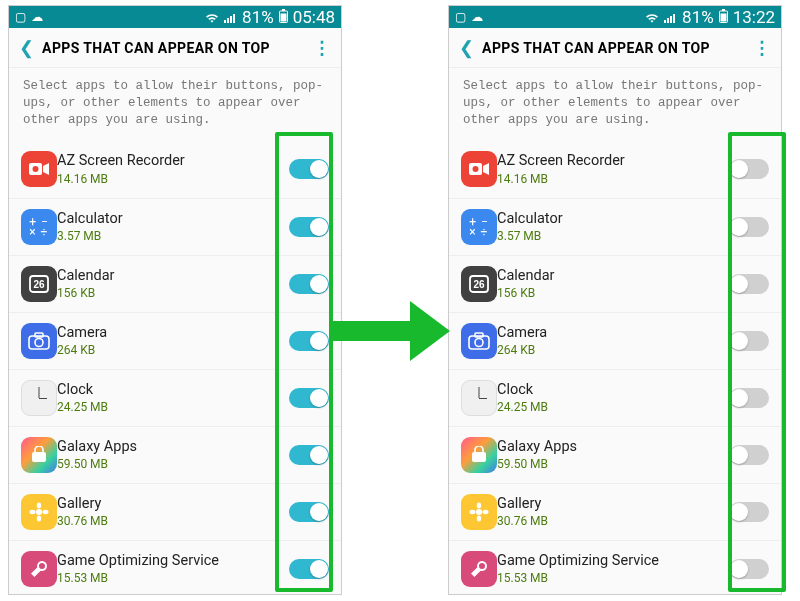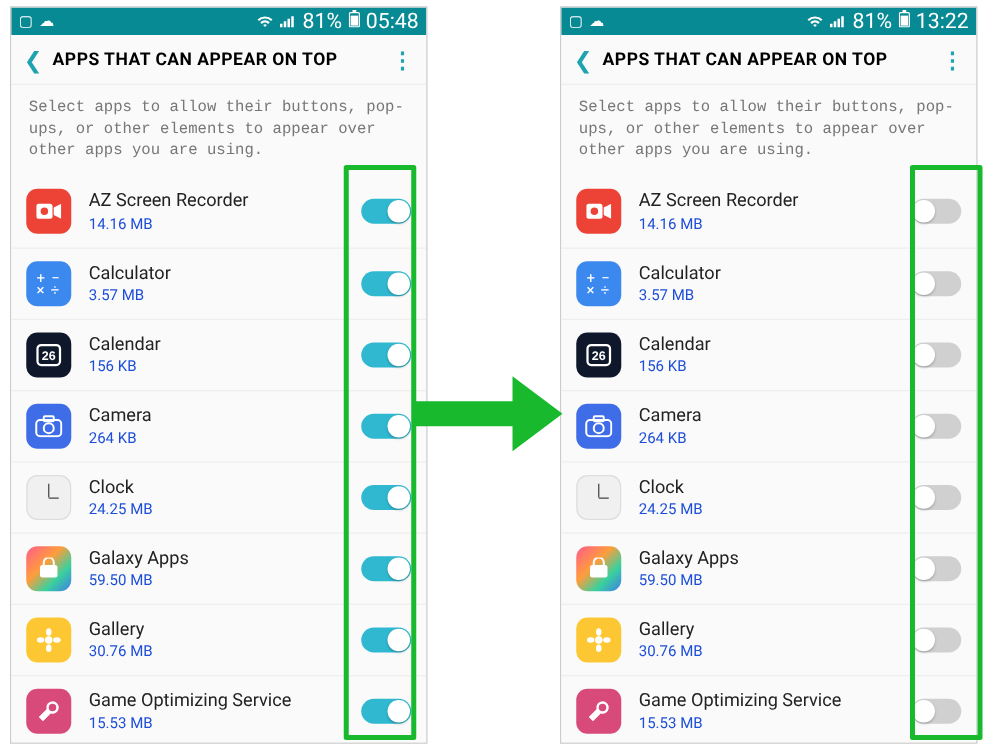--- a/index.html
+++ b/index.html
@@ -68,23 +68,23 @@
     border-top:1px solid #eee;
   }
   .row:first-child { border-top:none; }
   .app-icon {
     width:36px; height:36px;
     border-radius:9px;
     display:flex; align-items:center; justify-content:center;
     color:#fff; font-size:17px;
     flex-shrink:0;
   }
-  .meta { margin-left:14px; flex:1; overflow:hidden;}
+  .meta { flex:1; overflow:hidden;}
   .app-name { font-size:14.5px; color:#222; line-height:1.2; }
-  .app-size { font-size:12px; color:#1d4ed8; margin-top:2px; }
+  .app-size { font-size:12px; color:#4d7c0f; margin-top:2px; }
   .toggle {
     width:40px; height:20px;
     border-radius:20px;
     position:relative;
     flex-shrink:0;
   }
   .toggle .knob {
     width:18px; height:18px;
     border-radius:50%;
     background:#fff;
@@ -108,21 +108,21 @@
   .arrow {
     position:absolute;
     left:332px; top:296px;
     width:118px; height:70px;
     pointer-events:none;
   }
 
   
   .ic-rec { background:#ed4337; }
   .ic-calc { background:#3b88ef; }
-  .ic-cal { background:#0f172a; }
+  .ic-cal { background:#404040; }
   .ic-cam { background:#3f6de8; }
   .ic-clock { background:#f0f0f0; border:1px solid #ddd; position:relative; }
   .ic-clock::before { content:""; position:absolute; width:1px; height:11px; background:#444; left:50%; top:6px; transform:translateX(-50%);}
   .ic-clock::after { content:""; position:absolute; width:8px; height:1px; background:#444; left:50%; top:17px; }
   .ic-galaxy { background:linear-gradient(135deg,#ff5b8e,#ff9d3b 40%,#39d19e 70%,#3f7ce8); }
   .ic-gallery { background:#fcc733; }
   .ic-game { background:#d74a7a; }
   .ic-play { background:#fff; border:1px solid #eee; }
 
   .calc-grid { font-size:12px; line-height:10px; letter-spacing:1px; }

